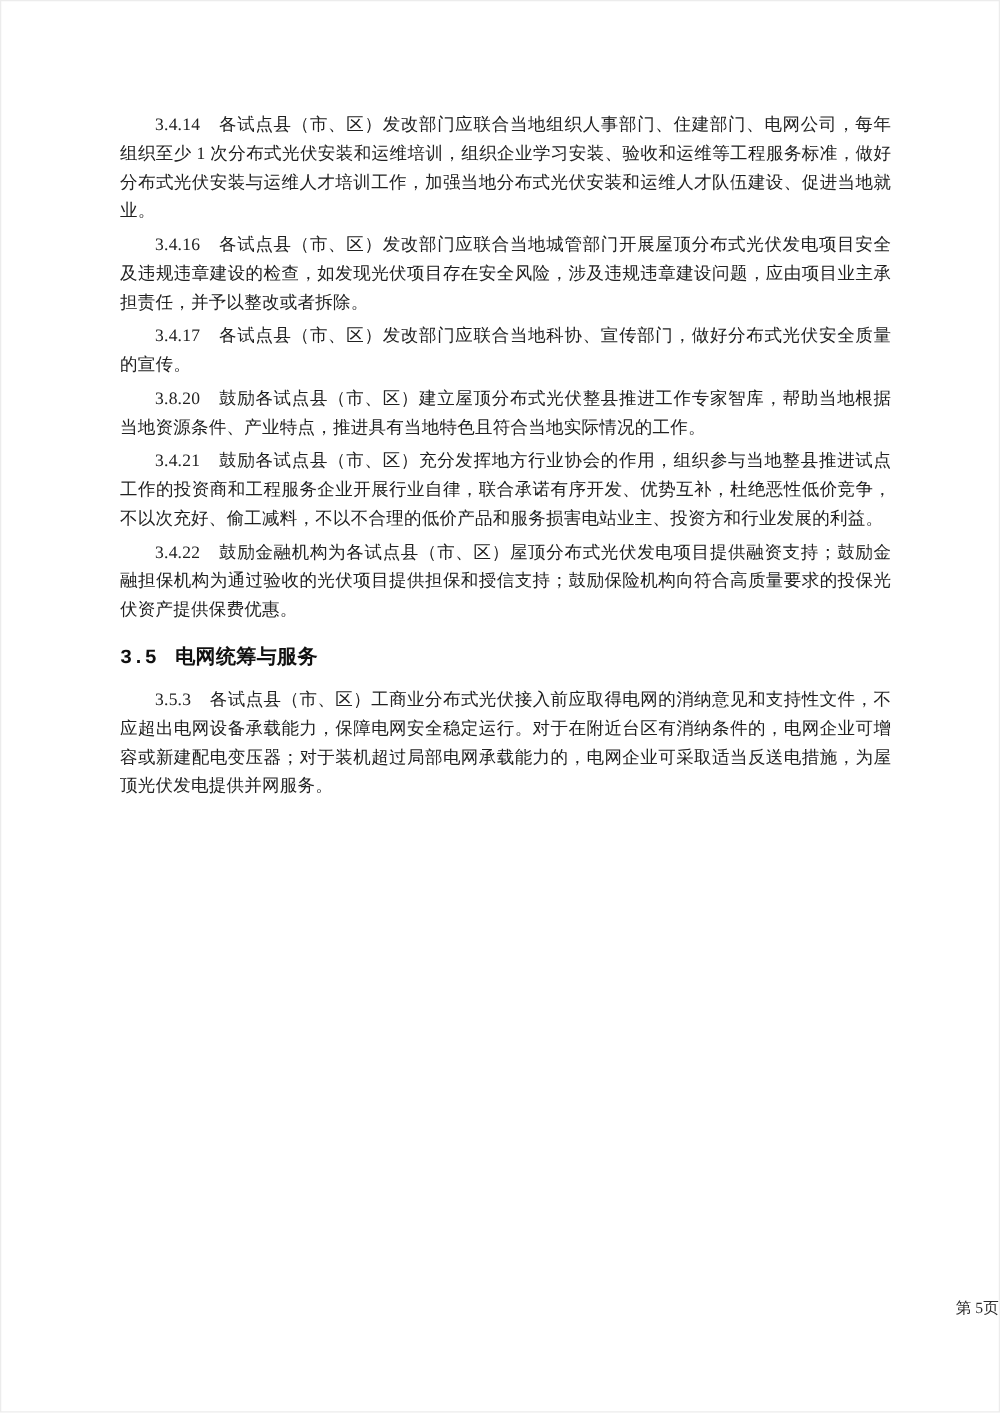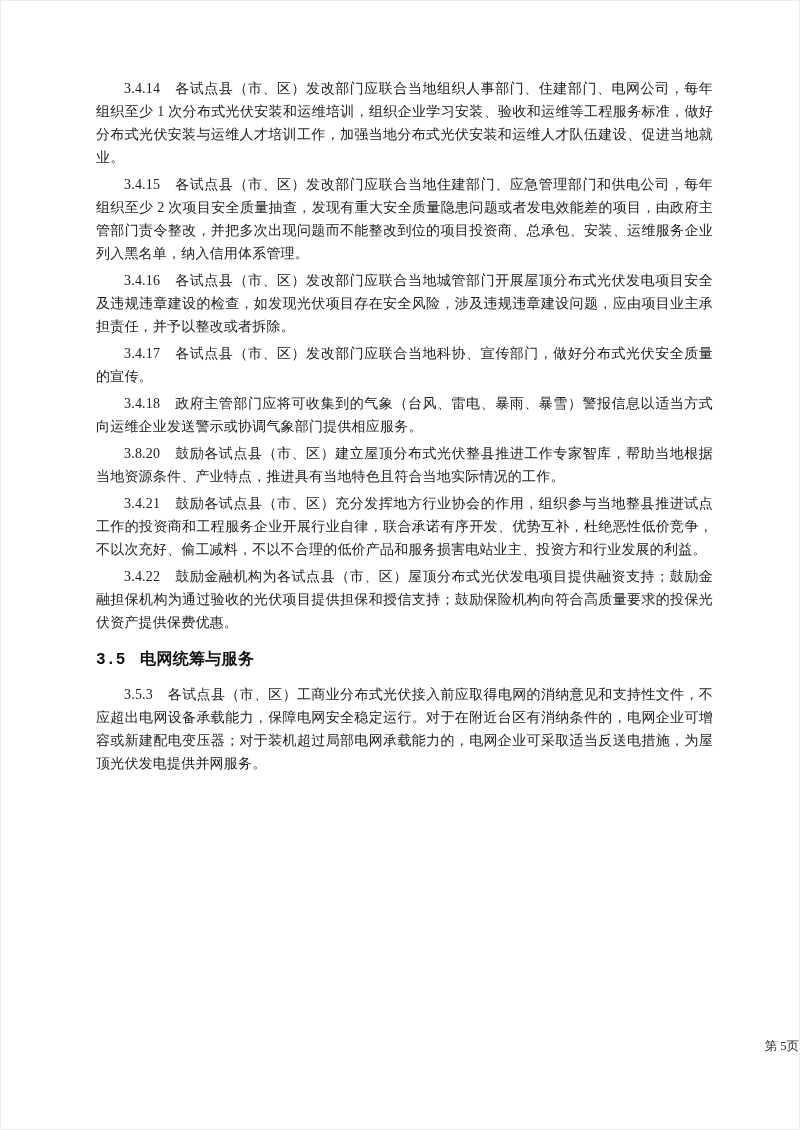--- a/index.html
+++ b/index.html
@@ -7,21 +7,21 @@
     width:800px;height:1130px;
     background:#ffffff;
     position:relative;
     font-family:"Liberation Serif","DejaVu Serif",serif;
     color:#212121;
     box-sizing:border-box;
     border:1px solid #ececec;
   }
   .page-content{
     position:absolute;
-    top:76px;left:0;
+    top:88px;left:0;
     width:800px;
     padding:0 88px 0 95px;
     box-sizing:border-box;
   }
   p.clause{
     font-size:14px;
     line-height:23px;
     text-align:justify;
     text-indent:2em;
     margin:0 0 4px 0;
@@ -51,27 +51,25 @@
     color:#2a2a2a;
   }
 </style>
 </head>
 <body>
 
 <div class="page-content">
 
   <p class="clause"><span class="clause-num">3.4.14</span><span>各试点县（市、区）发改部门应联合当地组织人事部门、住建部门、电网公司，每年组织至少 1 次分布式光伏安装和运维培训，组织企业学习安装、验收和运维等工程服务标准，做好分布式光伏安装与运维人才培训工作，加强当地分布式光伏安装和运维人才队伍建设、促进当地就业。</span></p>
 
-  <p class="clause"><span class="clause-num">3.4.15</span><span>各试点县（市、区）发改部门应联合当地住建部门、应急管理部门和供电公司，每年组织至少 2 次项目安全质量抽查，发现有重大安全质量隐患问题或者发电效能差的项目，由政府主管部门责令整改，并把多次出现问题而不能整改到位的项目投资商、总承包、安装、运维服务企业列入黑名单，纳入信用体系管理。</span></p>
 
   <p class="clause"><span class="clause-num">3.4.16</span><span>各试点县（市、区）发改部门应联合当地城管部门开展屋顶分布式光伏发电项目安全及违规违章建设的检查，如发现光伏项目存在安全风险，涉及违规违章建设问题，应由项目业主承担责任，并予以整改或者拆除。</span></p>
 
   <p class="clause"><span class="clause-num">3.4.17</span><span>各试点县（市、区）发改部门应联合当地科协、宣传部门，做好分布式光伏安全质量的宣传。</span></p>
 
-  <p class="clause"><span class="clause-num">3.4.18</span><span>政府主管部门应将可收集到的气象（台风、雷电、暴雨、暴雪）警报信息以适当方式向运维企业发送警示或协调气象部门提供相应服务。</span></p>
 
 
   <p class="clause"><span class="clause-num">3.8.20</span><span>鼓励各试点县（市、区）建立屋顶分布式光伏整县推进工作专家智库，帮助当地根据当地资源条件、产业特点，推进具有当地特色且符合当地实际情况的工作。</span></p>
 
   <p class="clause"><span class="clause-num">3.4.21</span><span>鼓励各试点县（市、区）充分发挥地方行业协会的作用，组织参与当地整县推进试点工作的投资商和工程服务企业开展行业自律，联合承诺有序开发、优势互补，杜绝恶性低价竞争，不以次充好、偷工减料，不以不合理的低价产品和服务损害电站业主、投资方和行业发展的利益。</span></p>
 
   <p class="clause"><span class="clause-num">3.4.22</span><span>鼓励金融机构为各试点县（市、区）屋顶分布式光伏发电项目提供融资支持；鼓励金融担保机构为通过验收的光伏项目提供担保和授信支持；鼓励保险机构向符合高质量要求的投保光伏资产提供保费优惠。</span></p>
 
   <h2 class="section-heading"><span class="heading-num">3.5</span><span>电网统筹与服务</span></h2>
 

